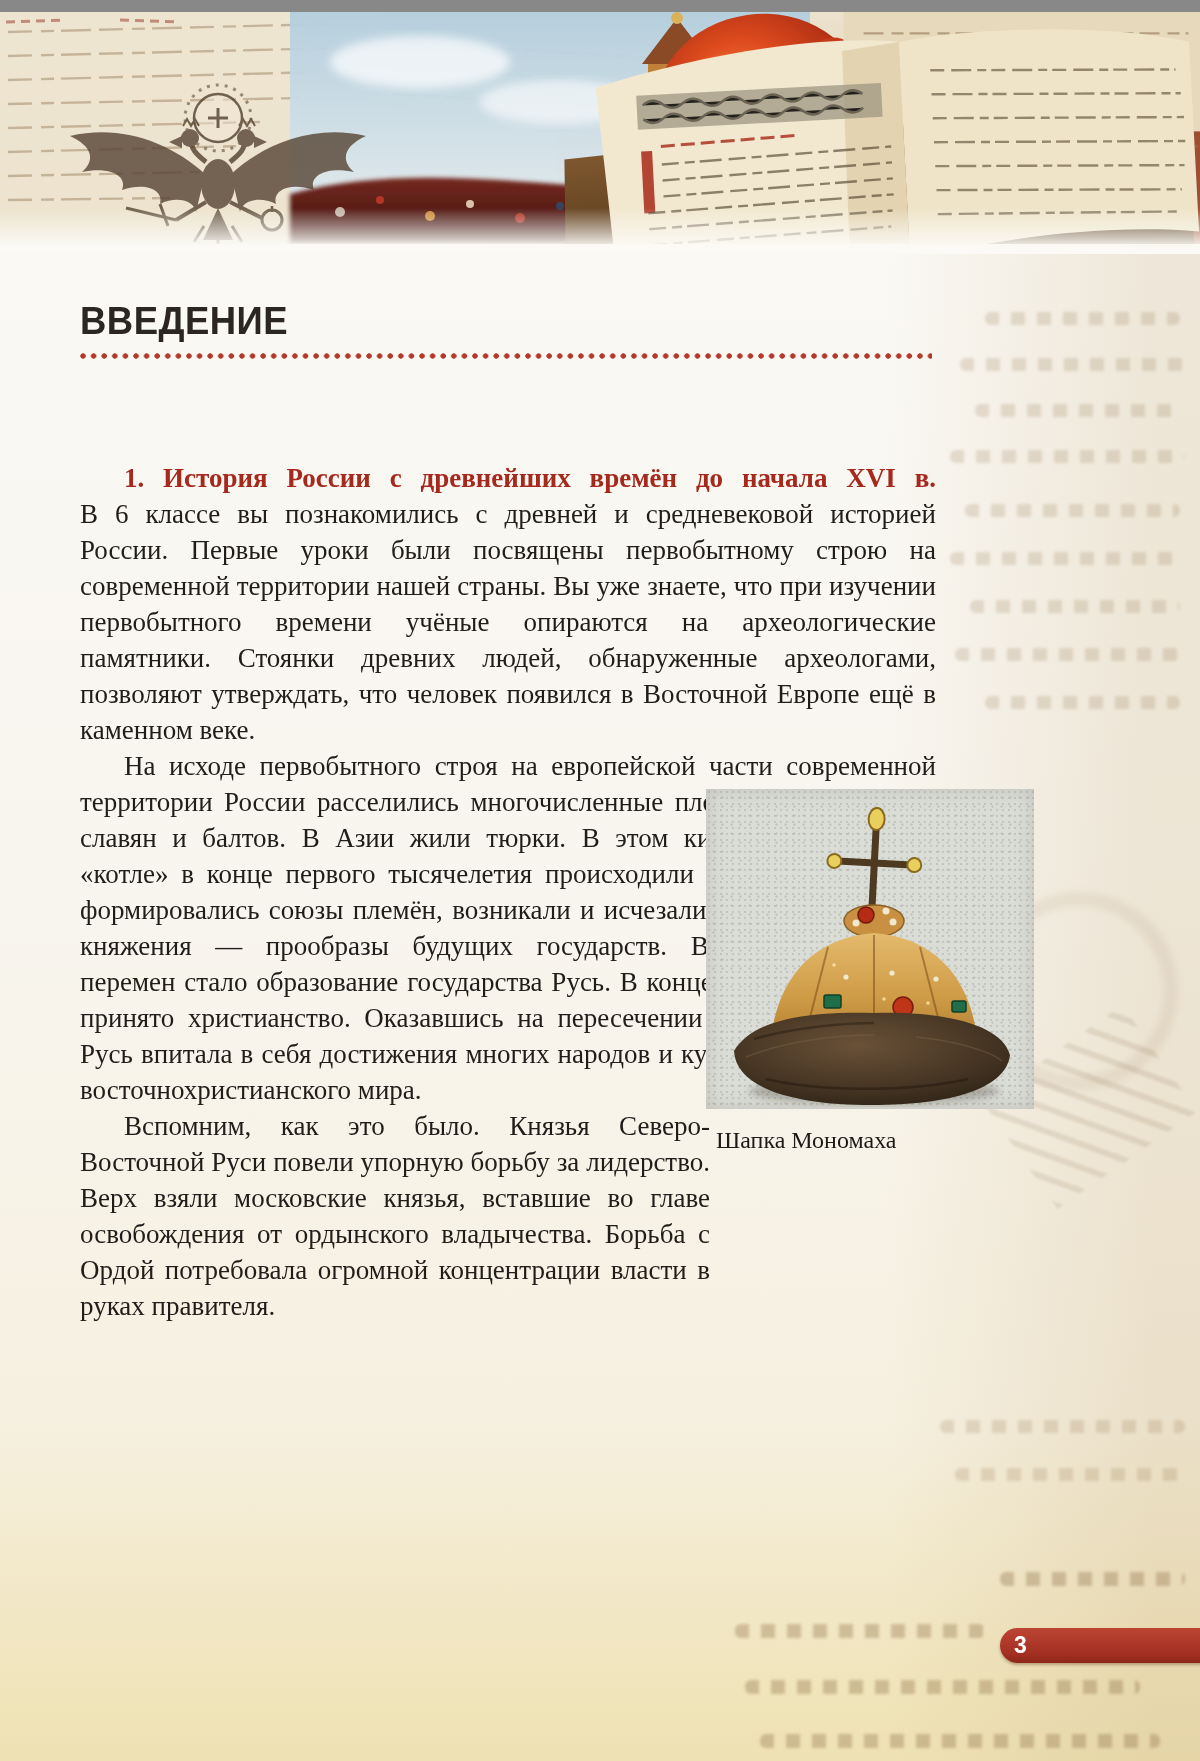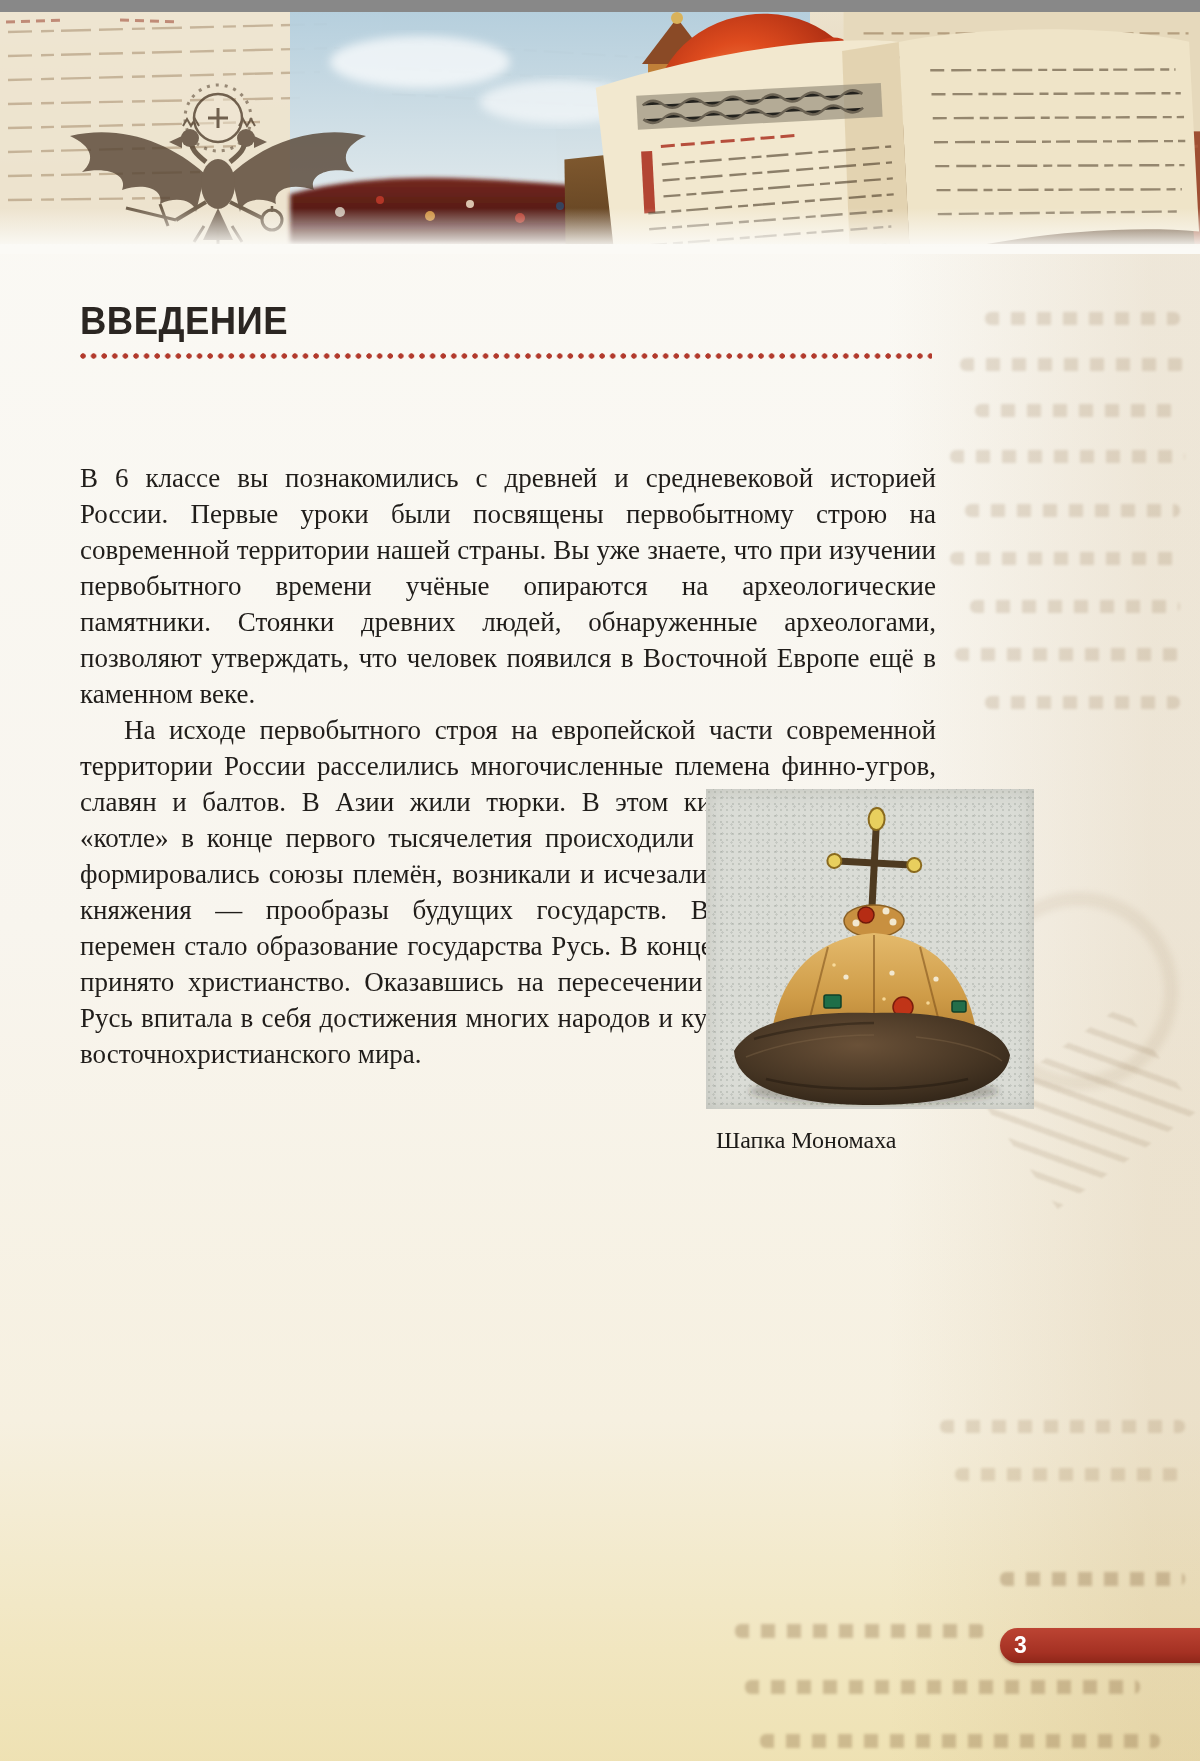--- a/index.html
+++ b/index.html
@@ -293,23 +293,25 @@
   <div class="wm light" style="left:955px;top:1456px;width:225px;height:13px"></div>
   <div class="wm strong" style="left:1000px;top:1560px;width:185px;height:14px"></div>
   <div class="wm strong" style="left:735px;top:1612px;width:250px;height:14px"></div>
   <div class="wm strong" style="left:745px;top:1668px;width:395px;height:14px"></div>
   <div class="wm strong" style="left:760px;top:1722px;width:400px;height:14px"></div>
 
   <div class="page-title">ВВЕДЕНИЕ</div>
   <div class="dotted-rule"></div>
 
   <div class="content">
+    <p class="section-heading">1. История России с древнейших времён до начала XVI в.</p>
     <p>В 6 классе вы познакомились с древней и средневековой историей России. Первые уроки были посвящены первобытному строю на современной территории нашей страны. Вы уже знаете, что при изучении первобытного времени учёные опираются на археологические памятники. Стоянки древних людей, обнаруженные археологами, позволяют утверждать, что человек появился в Восточной Европе ещё в каменном веке.</p>
     <p class="indent">На исходе первобытного строя на европейской части современной территории России расселились многочисленные племена финно-угров, славян и балтов. В Азии жили тюрки. В этом кипящем этническом «котле» в конце первого тысячелетия происходили важные изменения: формировались союзы племён, возникали и исчезали первые племенные княжения — прообразы будущих государств. Важнейшим итогом перемен стало образование государства Русь. В конце X в. на Руси было принято христианство. Оказавшись на пересечении Востока и Запада, Русь впитала в себя достижения многих народов и культур, стала частью восточнохристианского мира.</p>
     <div class="wrap-zone">
+      <p class="indent">Вспомним, как это было. Князья Северо-Восточной Руси повели упорную борьбу за лидерство. Верх взяли московские князья, вставшие во главе освобождения от ордынского владычества. Борьба с Ордой потребовала огромной концентрации власти в руках правителя.</p>
     </div>
   </div>
 
   <figure class="figure" style="margin:0">
     <div class="photo">
       <svg viewBox="0 0 328 320" width="328" height="320" aria-hidden="true">
         <defs>
           <linearGradient id="gold" x1="0" y1="0" x2="0" y2="1">
             <stop offset="0" stop-color="#e4ba6c"></stop>
               <stop offset=".55" stop-color="#cf9c48"></stop>

